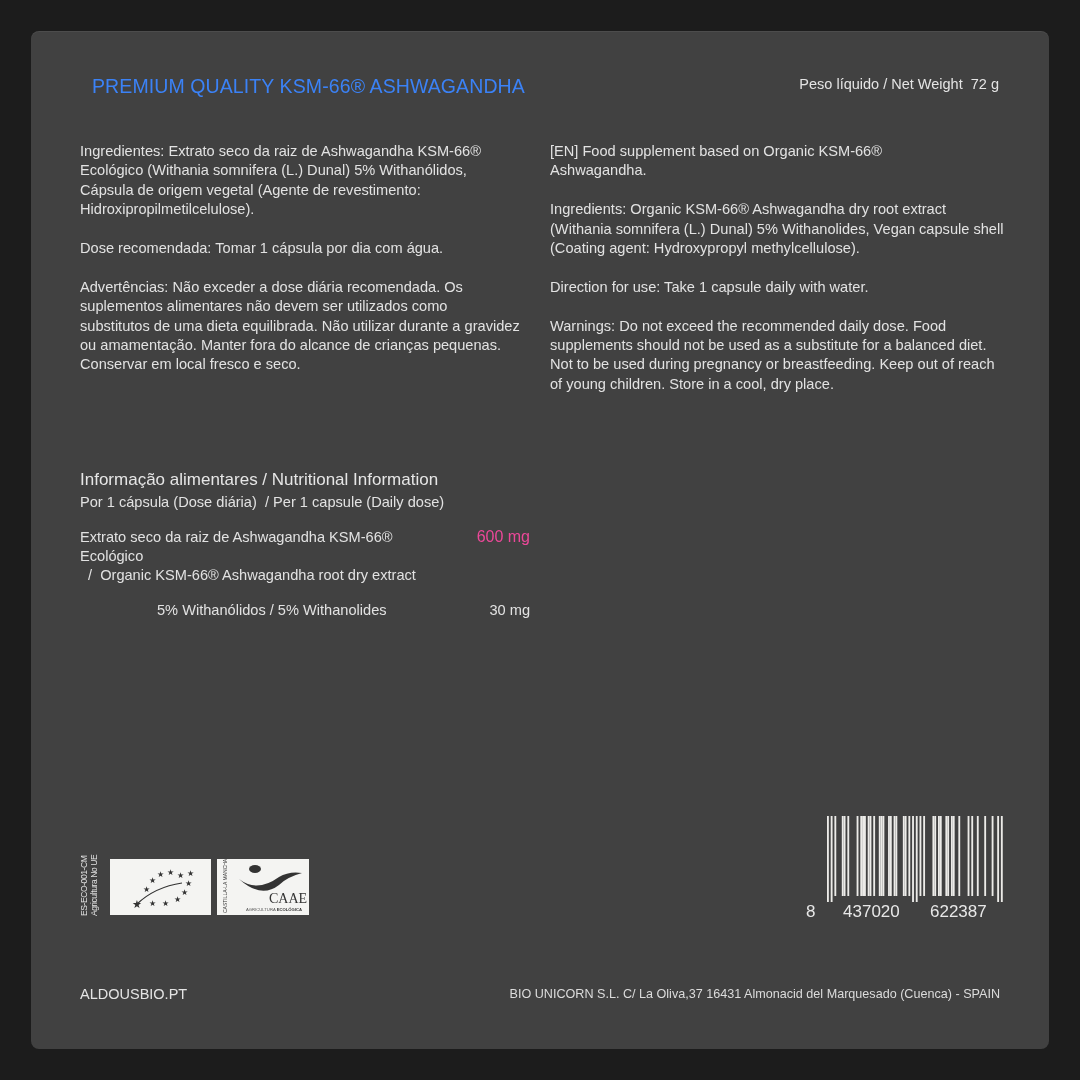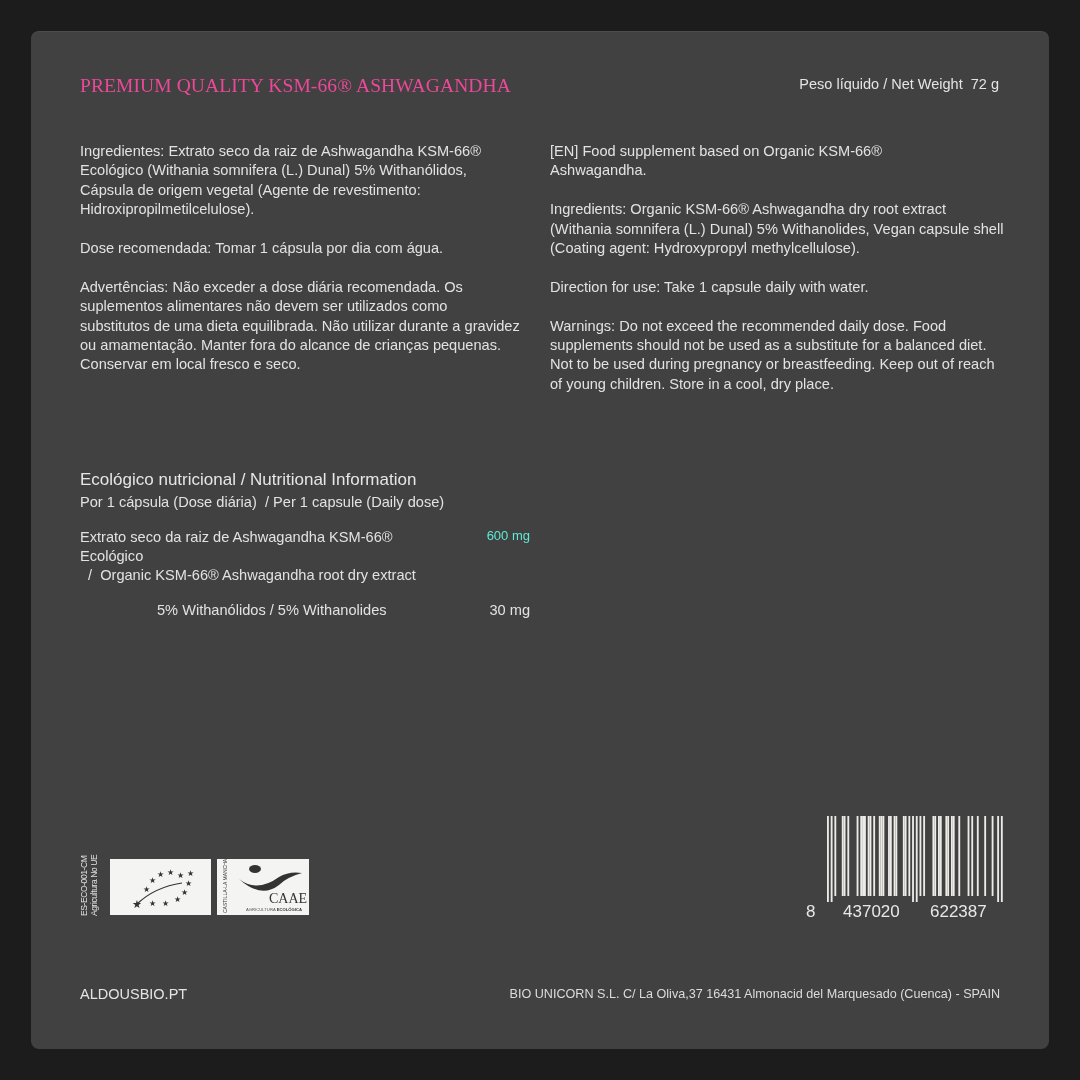--- a/index.html
+++ b/index.html
@@ -6,31 +6,31 @@
   body {
     width:1080px; height:1080px; background:#1c1c1c; position:relative; overflow:hidden;
     font-family:"Liberation Sans", "DejaVu Sans", sans-serif; color:#e6e6e6;
   }
   .card {
     position:absolute; left:31px; top:31px; width:1018px; height:1018px;
     background:#414141; border-radius:8px;
     box-shadow: inset 0 1px 0 rgba(255,255,255,0.06);
   }
   .abs { position:absolute; }
-  .title { left:80px; top:75px; font-size:19.5px; letter-spacing:0.1px; color:#ec4899; font-weight:300; white-space:nowrap;font-family:Liberation Serif, serif; }
+  .title { left:92px; top:75px; font-size:19.5px; letter-spacing:0.1px; color:#3b82f6; font-weight:300; white-space:nowrap; }
   .weight { right:81px; top:76px; font-size:14.5px; color:#e4e4e4; white-space:nowrap; }
   .col { width:455px; font-size:14.6px; line-height:19.4px; color:#e2e2e2; }
   .col p { margin:0 0 19.4px 0; }
   .col-pt { left:80px; top:142px; width:440px; }
   .col-en { left:550px; top:142px; width:455px; }
   .nut-title { left:80px; top:470px; font-size:17px; color:#e6e6e6; white-space:nowrap; }
   .nut-sub { left:80px; top:494px; font-size:14.6px; color:#e2e2e2; white-space:nowrap; }
   .nut-row1 { left:80px; top:528px; width:340px; font-size:14.6px; line-height:19.4px; color:#e2e2e2; }
   .nut-row1-alt { left:80px; top:567px; font-size:14.6px; color:#e2e2e2; white-space:nowrap;margin-left:8px; }
-  .nut-val1 { right:550px; top:528px; font-size:13px; color:#5eead4; white-space:nowrap; }
+  .nut-val1 { right:550px; top:528px; font-size:16px; color:#ec4899; white-space:nowrap; }
   .nut-row2 { left:157px; top:602px; font-size:14.6px; color:#e2e2e2; white-space:nowrap; }
   .nut-val2 { right:550px; top:602px; font-size:14.6px; color:#e2e2e2; white-space:nowrap; }
   .cert-code {
     left:79px; top:858px; width:28px; height:58px;
   }
   .cert-code .rot {
     position:absolute; left:0; top:58px; transform-origin:0 0; transform:rotate(-90deg);
     width:58px; font-size:8.5px; line-height:10px; color:#e0e0e0; letter-spacing:-0.4px; white-space:nowrap;
   }
   .logo-eu { left:110px; top:859px; width:101px; height:56px; background:#f4f4f2; }
@@ -54,21 +54,21 @@
   <p>Advertências: Não exceder a dose diária recomendada. Os suplementos alimentares não devem ser utilizados como substitutos de uma dieta equilibrada. Não utilizar durante a gravidez ou amamentação. Manter fora do alcance de crianças pequenas. Conservar em local fresco e seco.</p>
 </div>
 
 <div class="abs col col-en">
   <p style="width:360px;">[EN] Food supplement based on Organic KSM-66® Ashwagandha.</p>
   <p>Ingredients: Organic KSM-66® Ashwagandha dry root extract (Withania somnifera (L.) Dunal) 5% Withanolides, Vegan capsule shell (Coating agent: Hydroxypropyl methylcellulose).</p>
   <p>Direction for use: Take 1 capsule daily with water.</p>
   <p>Warnings: Do not exceed the recommended daily dose. Food supplements should not be used as a substitute for a balanced diet. Not to be used during pregnancy or breastfeeding. Keep out of reach of young children. Store in a cool, dry place.</p>
 </div>
 
-<div class="abs nut-title">Ecológico nutricional / Nutritional Information</div>
+<div class="abs nut-title">Informação alimentares / Nutritional Information</div>
 <div class="abs nut-sub" style="white-space:pre;text-align:right;">Por 1 cápsula (Dose diária)  / Per 1 capsule (Daily dose)</div>
 
 <div class="abs nut-row1">Extrato seco da raiz de Ashwagandha KSM-66® Ecológico</div>
 <div class="abs nut-row1-alt" style="white-space:pre;">/  Organic KSM-66® Ashwagandha root dry extract</div>
 <div class="abs nut-val1">600 mg</div>
 
 <div class="abs nut-row2">5% Withanólidos / 5% Withanolides</div>
 <div class="abs nut-val2">30 mg</div>
 
 <div class="abs cert-code">

